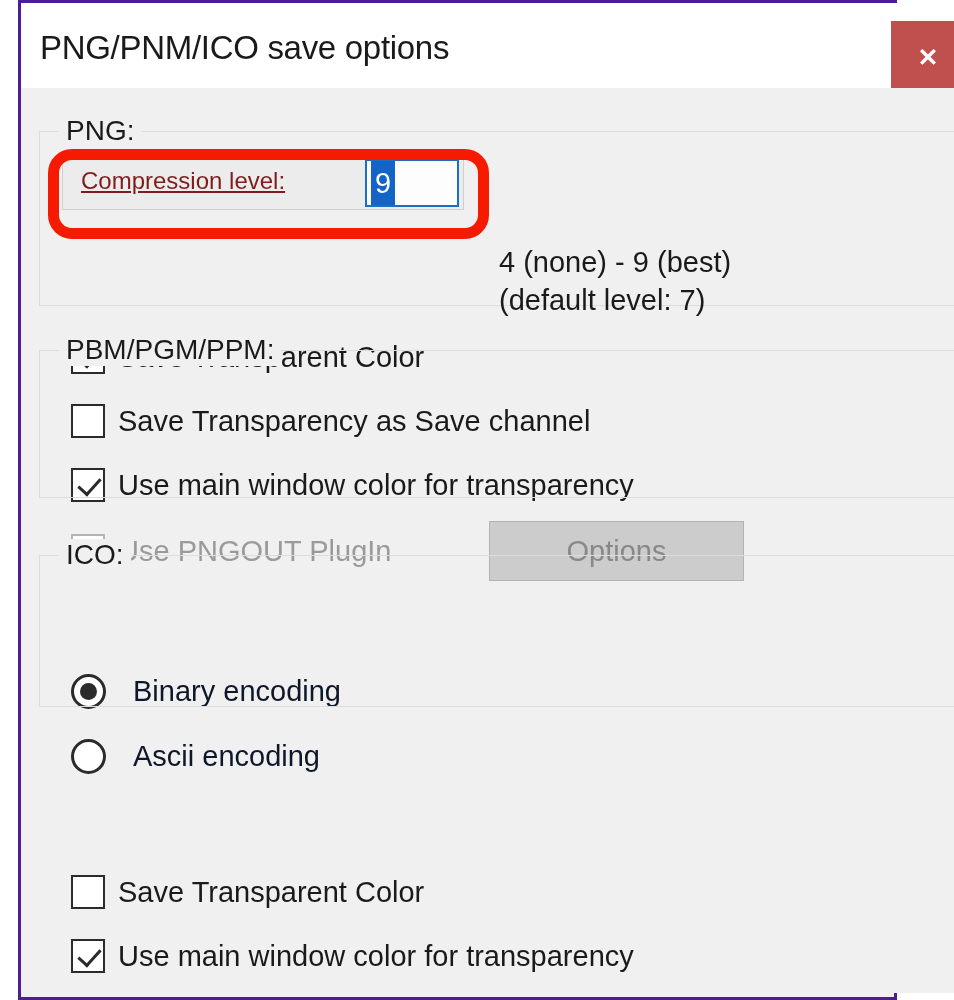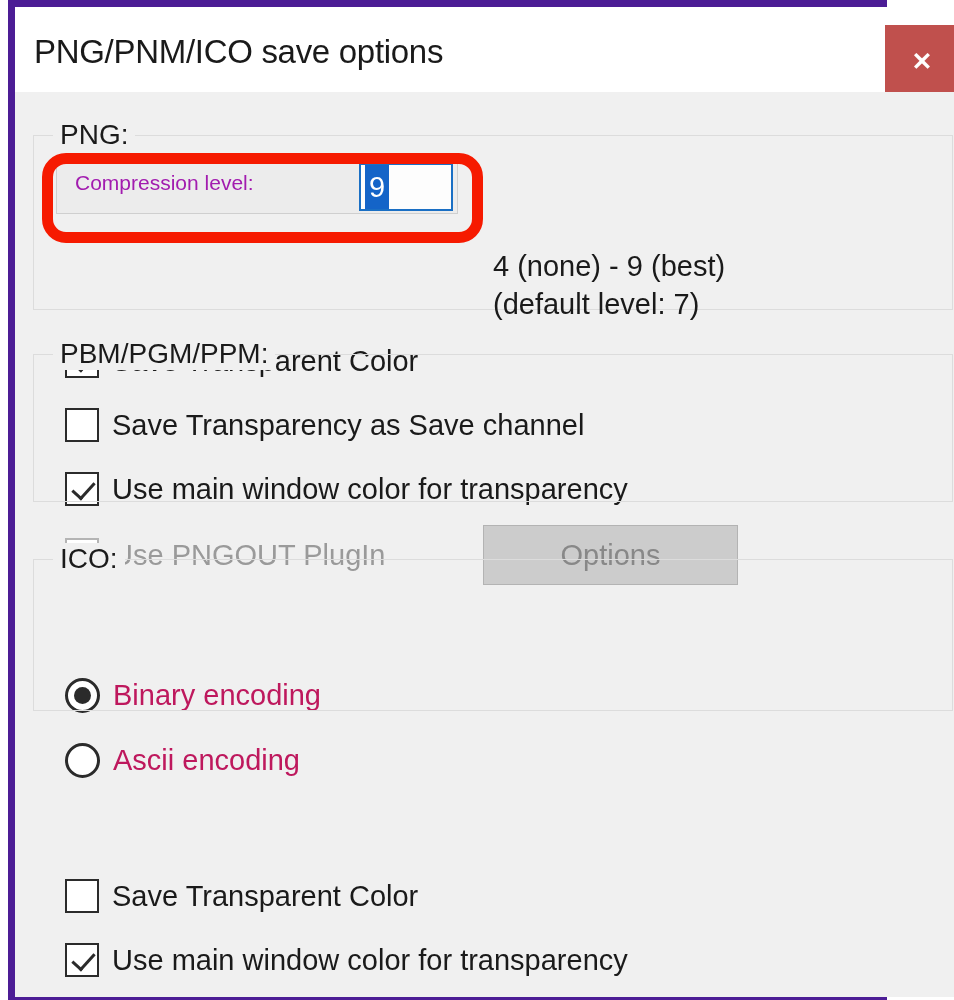--- a/index.html
+++ b/index.html
@@ -10,25 +10,25 @@
   body {
     width: 954px;
     height: 1000px;
     overflow: hidden;
     font-family: "Liberation Sans", sans-serif;
   }
 
   
   .window {
     position: absolute;
-    left: 8px; top: 0;
+    left: 18px; top: 0;
     width: 879px;
     height: 1000px;
     box-sizing: border-box;
-    border: 7px solid #4c1d95;
+    border: 3px solid #4c1d95;
     background: #f0f0f0;
   }
 
   
   .titlebar {
     position: absolute;
     left: 0; top: 0;
     width: 944px;
     height: 85px;
     background: #ffffff;
@@ -104,23 +104,24 @@
     width: 402px;
     height: 56px;
     box-sizing: border-box;
     border: 1px solid #cfcfcf;
     background: #ececec;
   }
   .compression-label {
     position: absolute;
     left: 18px;
     top: 12px;
-    font-size: 21px;
-    color: #a21caf;
-    white-space: nowrap;
+    font-size: 24px;
+    color: #7f1d1d;
+    white-space: nowrap;
+    text-decoration: underline;
   }
   .compression-input {
     position: absolute;
     right: 4px;
     top: 4px;
     width: 94px;
     height: 48px;
     box-sizing: border-box;
     border: 2px solid #1a6fc4;
     background: #fdfdfd;
@@ -225,23 +226,23 @@
     content: "";
     position: absolute;
     left: 6px;
     top: 6px;
     width: 17px;
     height: 17px;
     border-radius: 50%;
     background: #2b2b2b;
   }
   .radio-label {
-    margin-left: 13px;
-    font-size: 29px;
-    color: #be185d;
+    margin-left: 27px;
+    font-size: 29px;
+    color: #0f172a;
     white-space: nowrap;
   }
 
   
   .options-button {
     position: absolute;
     left: 468px;
     top: 433px;
     width: 255px;
     height: 60px;

